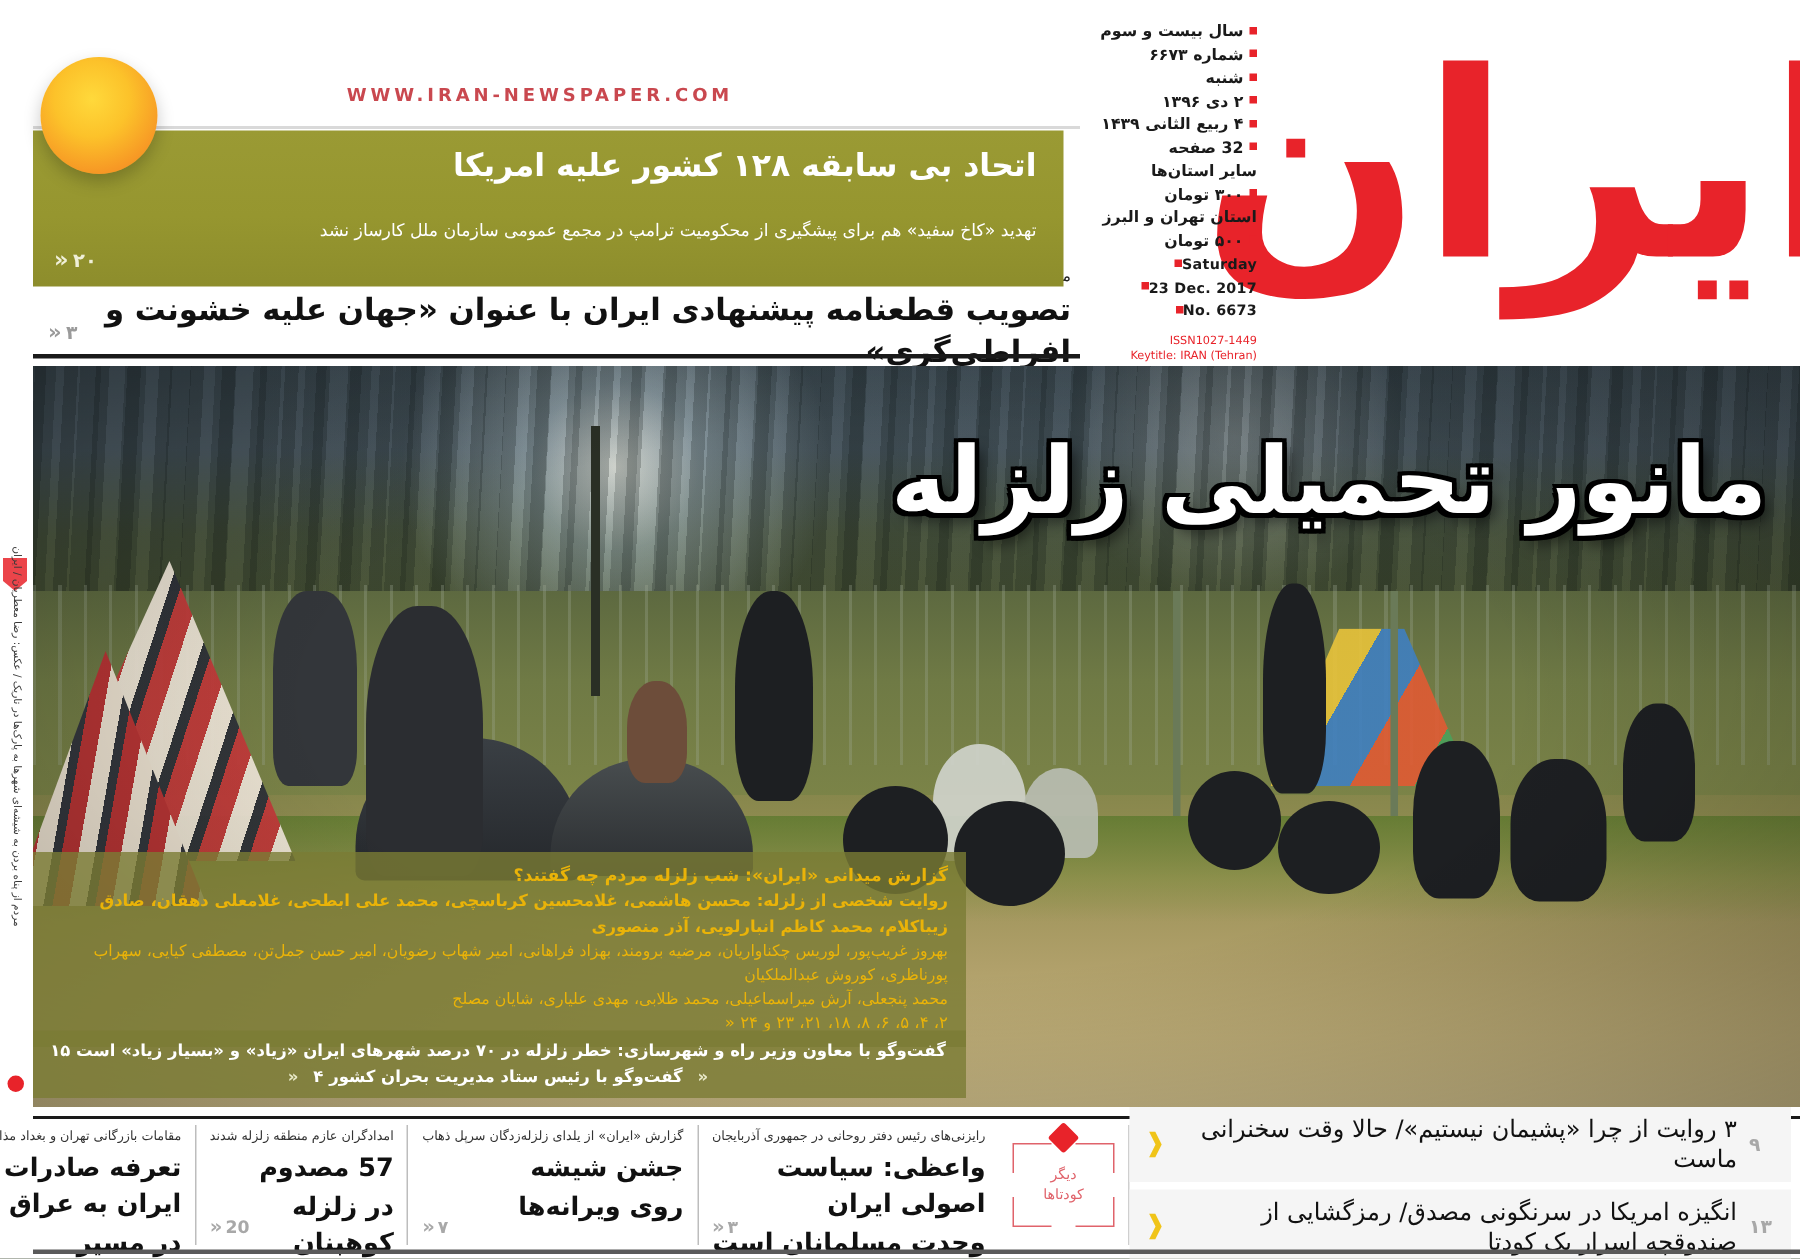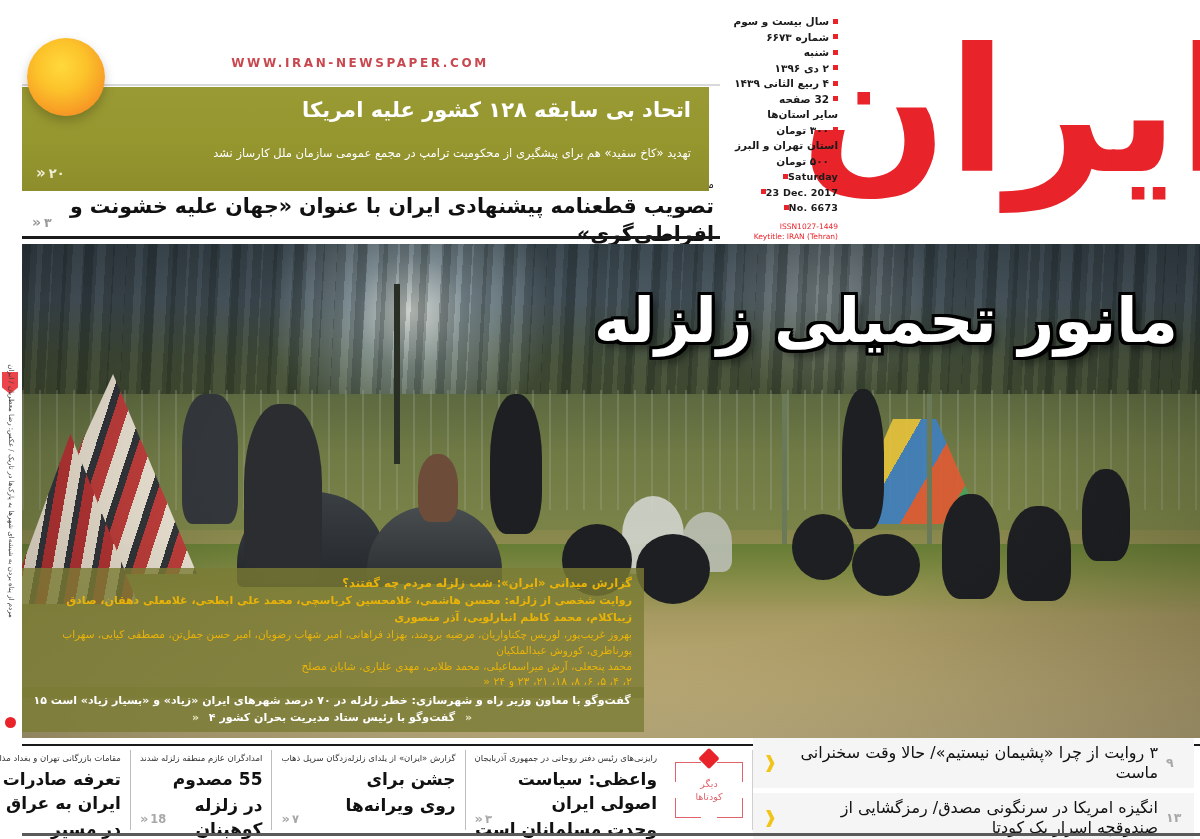--- a/index.html
+++ b/index.html
@@ -489,32 +489,32 @@
         <div class="bcol">
           <div class="bc-kicker">رایزنی‌های رئیس دفتر روحانی در جمهوری آذربایجان</div>
           <div class="bc-title">واعظی: سیاست اصولی ایران</div>
           <div class="bc-title">وحدت مسلمانان است</div>
           <div class="bc-page">
             <span>۳</span><span class="chev">«</span>
           </div>
         </div>
         <div class="bcol">
           <div class="bc-kicker">گزارش «ایران» از یلدای زلزله‌زدگان سرپل ذهاب</div>
-          <div class="bc-title">جشن برای</div>
+          <div class="bc-title">جشن شیشه</div>
           <div class="bc-title">روی ویرانه‌ها</div>
           <div class="bc-page">
             <span>۷</span><span class="chev">«</span>
           </div>
         </div>
         <div class="bcol">
           <div class="bc-kicker">امدادگران عازم منطقه زلزله شدند</div>
-          <div class="bc-title">55 مصدوم</div>
+          <div class="bc-title">57 مصدوم</div>
           <div class="bc-title">در زلزله کوهبنان</div>
           <div class="bc-page">
-            <span>18</span><span class="chev">«</span>
+            <span>20</span><span class="chev">«</span>
           </div>
         </div>
         <div class="bcol">
           <div class="bc-kicker">مقامات بازرگانی تهران و بغداد مذاکره کردند</div>
           <div class="bc-title">تعرفه صادرات ایران به عراق</div>
           <div class="bc-title">در مسیر گره‌گشایی</div>
 
         </div>
       </div>
 

